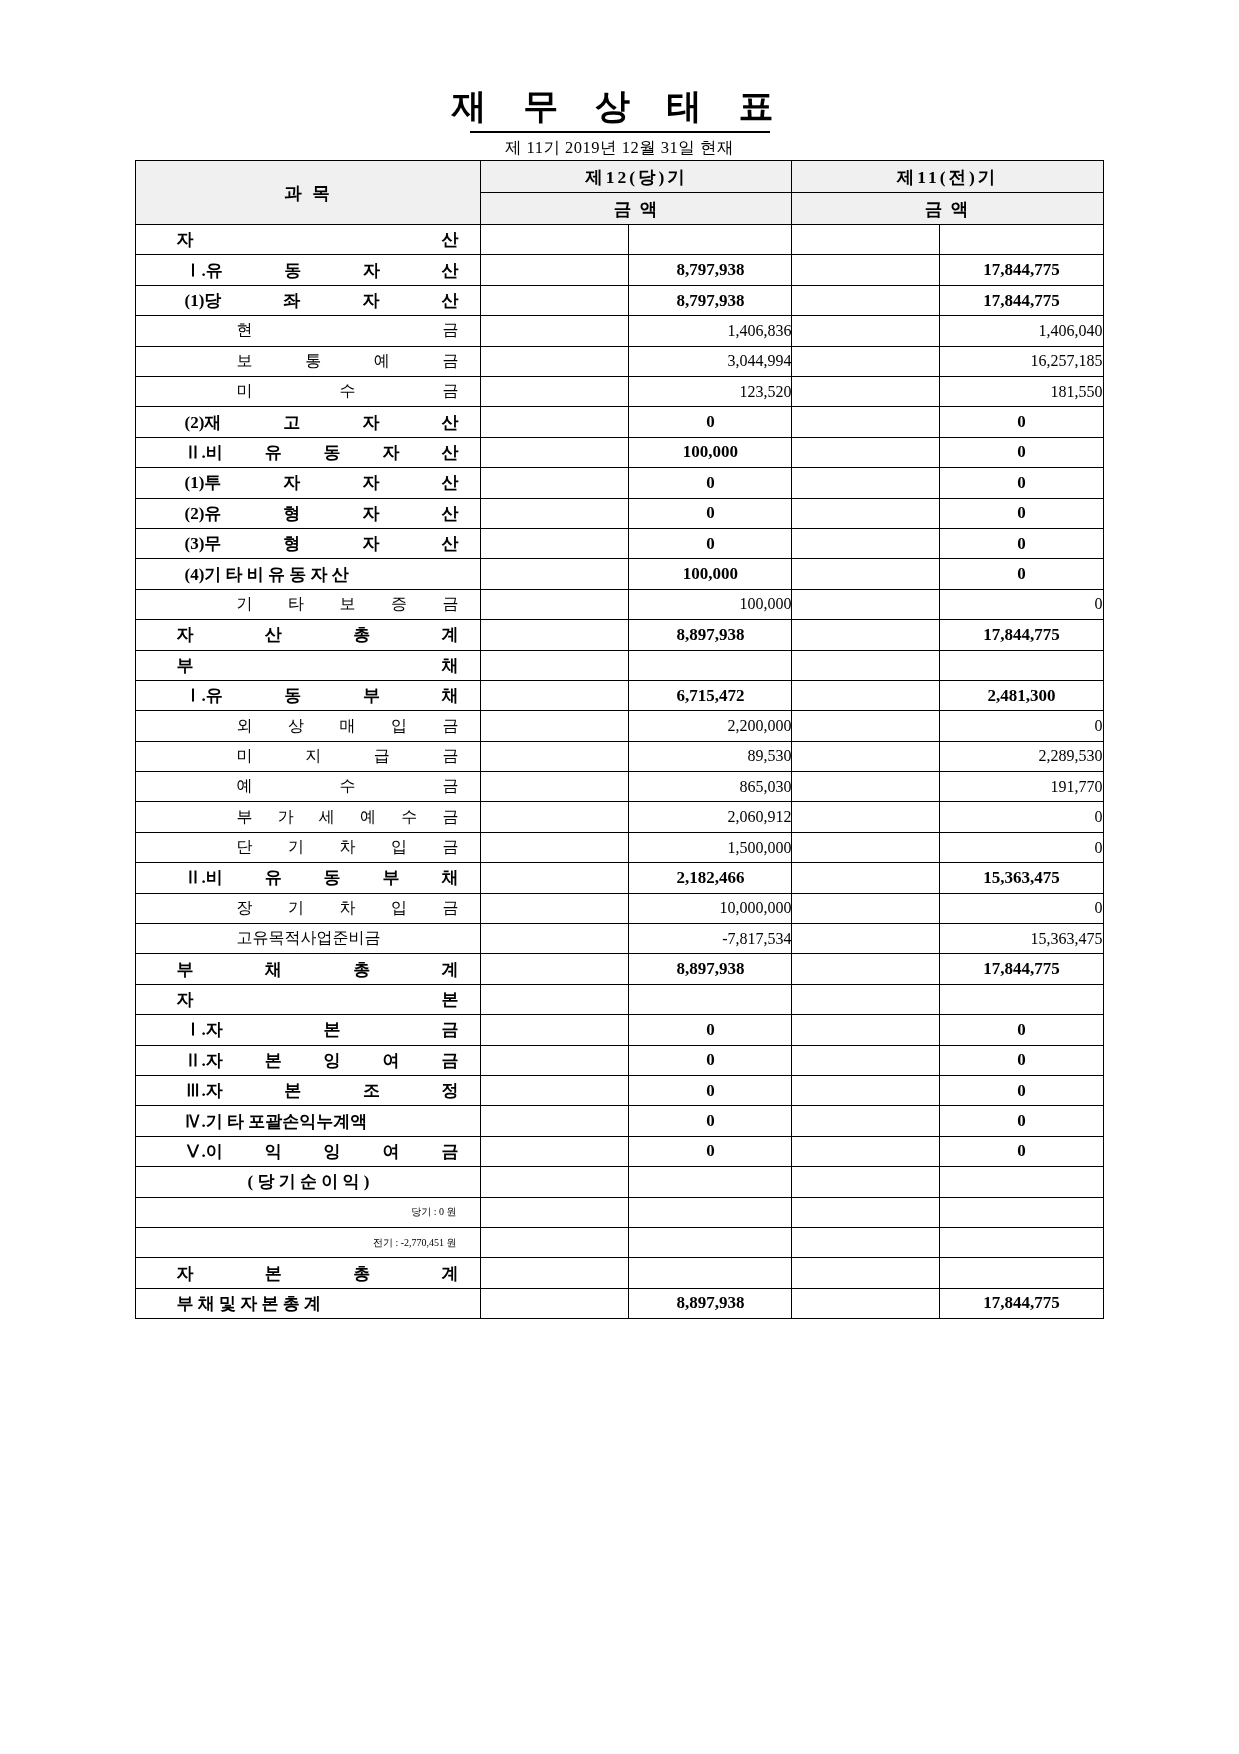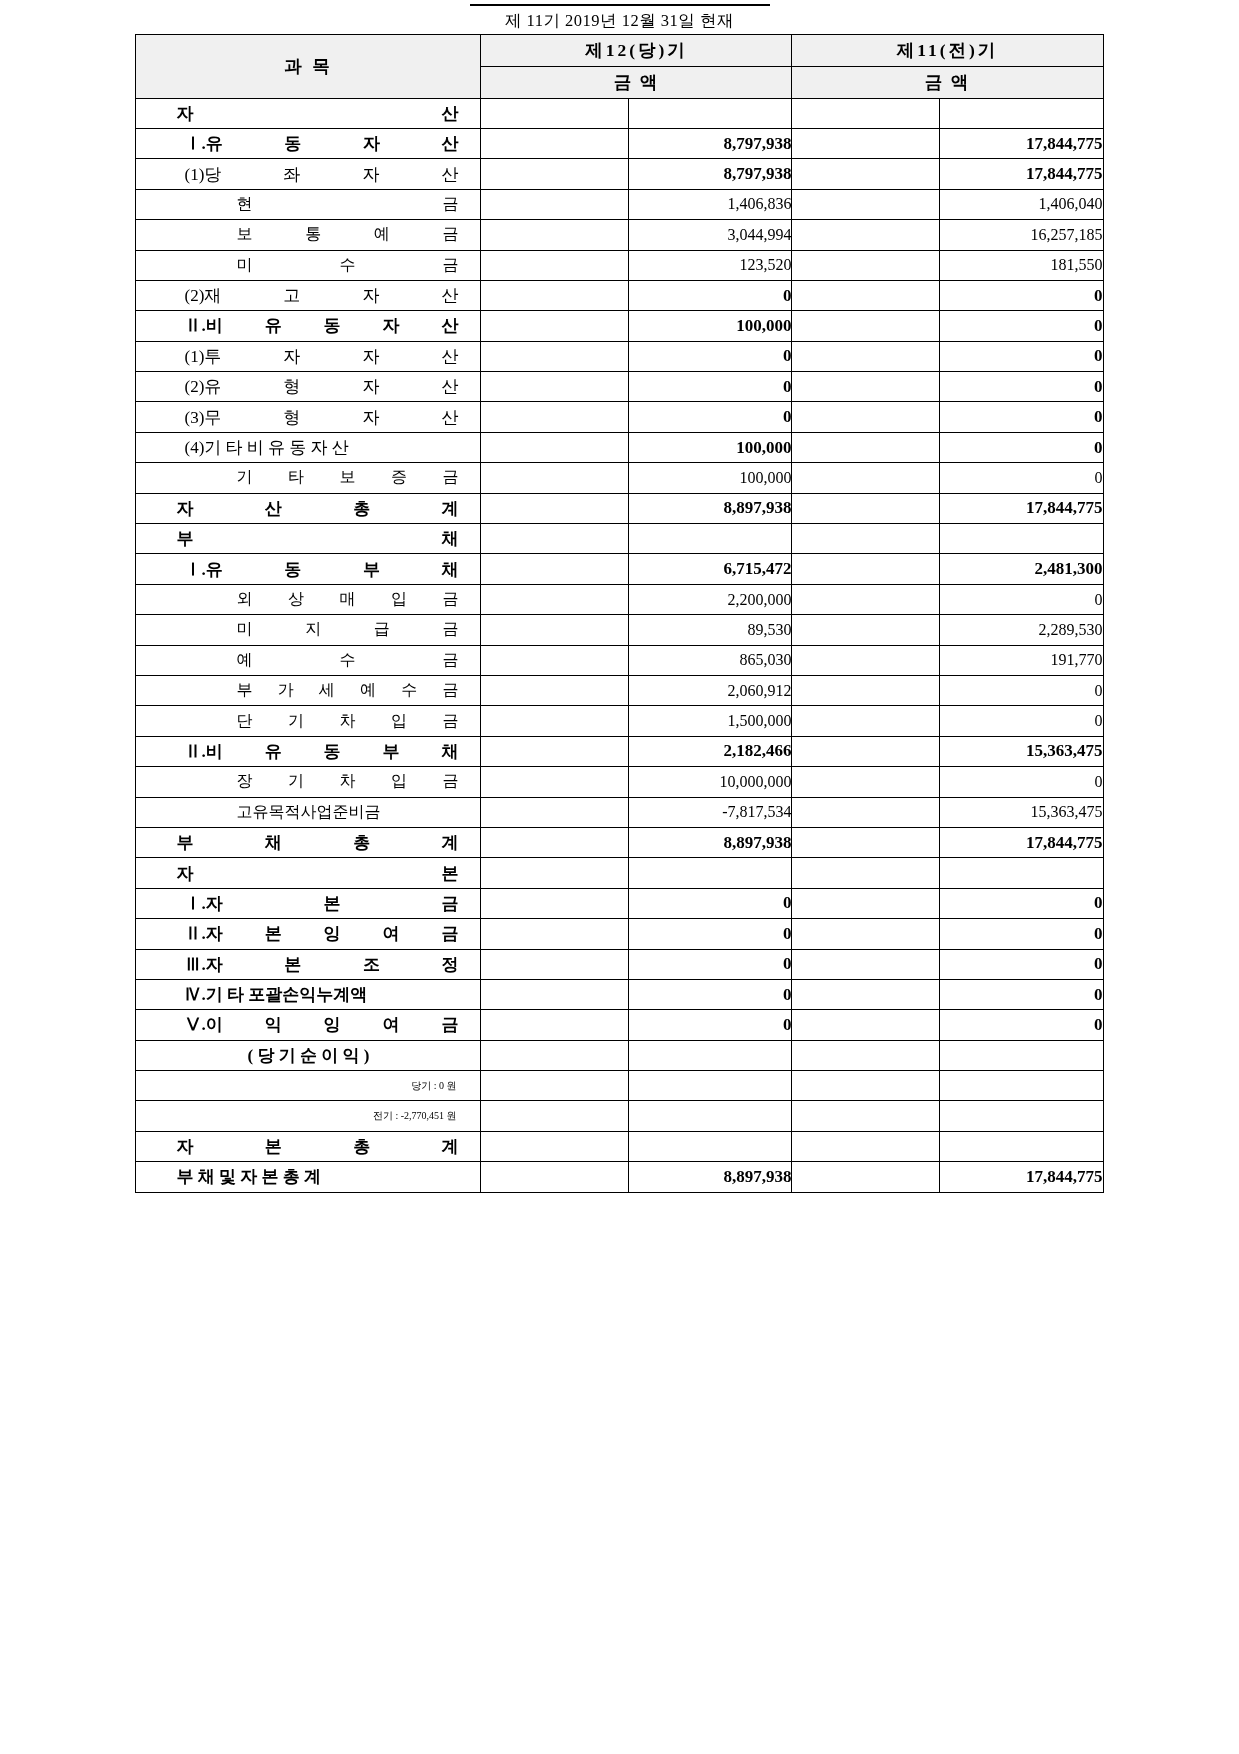--- a/index.html
+++ b/index.html
@@ -103,44 +103,45 @@
     font-size: 17px;
     padding-left: 0;
     white-space: nowrap;
   }
   .acct .wrap {
     display: flex;
     justify-content: space-between;
   }
   .acct.lvl-title   { font-weight: bold; padding: 0 22px 0 40px; }
   .acct.lvl-roman   { font-weight: bold; padding: 0 22px 0 48px; }
-  .acct.lvl-paren   { font-weight: normal; padding: 0 22px 0 48px; }
+  .acct.lvl-paren   { font-weight: bold; padding: 0 22px 0 48px; }
   .acct.lvl-detail  { font-weight: normal; padding: 0 22px 0 100px; font-size: 16px;}
   .acct.lvl-total   { font-weight: bold; padding: 0 22px 0 40px; }
   .acct.lvl-center  { font-weight: bold; text-align: center; padding: 0 30px; }
   .acct.lvl-note    { font-weight: normal; font-size: 10px; text-align: right; padding: 0 24px 0 12px; }
 
   .num {
     text-align: right;
     padding-right: 12px;
     font-size: 17px;
     white-space: nowrap;
   }
-  .num.bold { font-weight: bold; }
+  .num.bold { font-weight: bold; text-align: center; }
   .num.detail { font-weight: normal; font-size: 16px; }
   .blank { }
 
   
   .ch { display: inline-block; }
 </style>
 </head>
 <body>
 
 <div class="page">
 
+  <div class="title">재 무 상 태 표</div>
   <div class="title-underline"></div>
 
   <div class="subtitle" style="margin-top:2px;">제 11기   2019년   12월   31일   현재</div>
 
 
   <table class="bs">
     <colgroup>
       <col class="c-acct">
       <col class="c-sub1">
       <col class="c-amt1">

